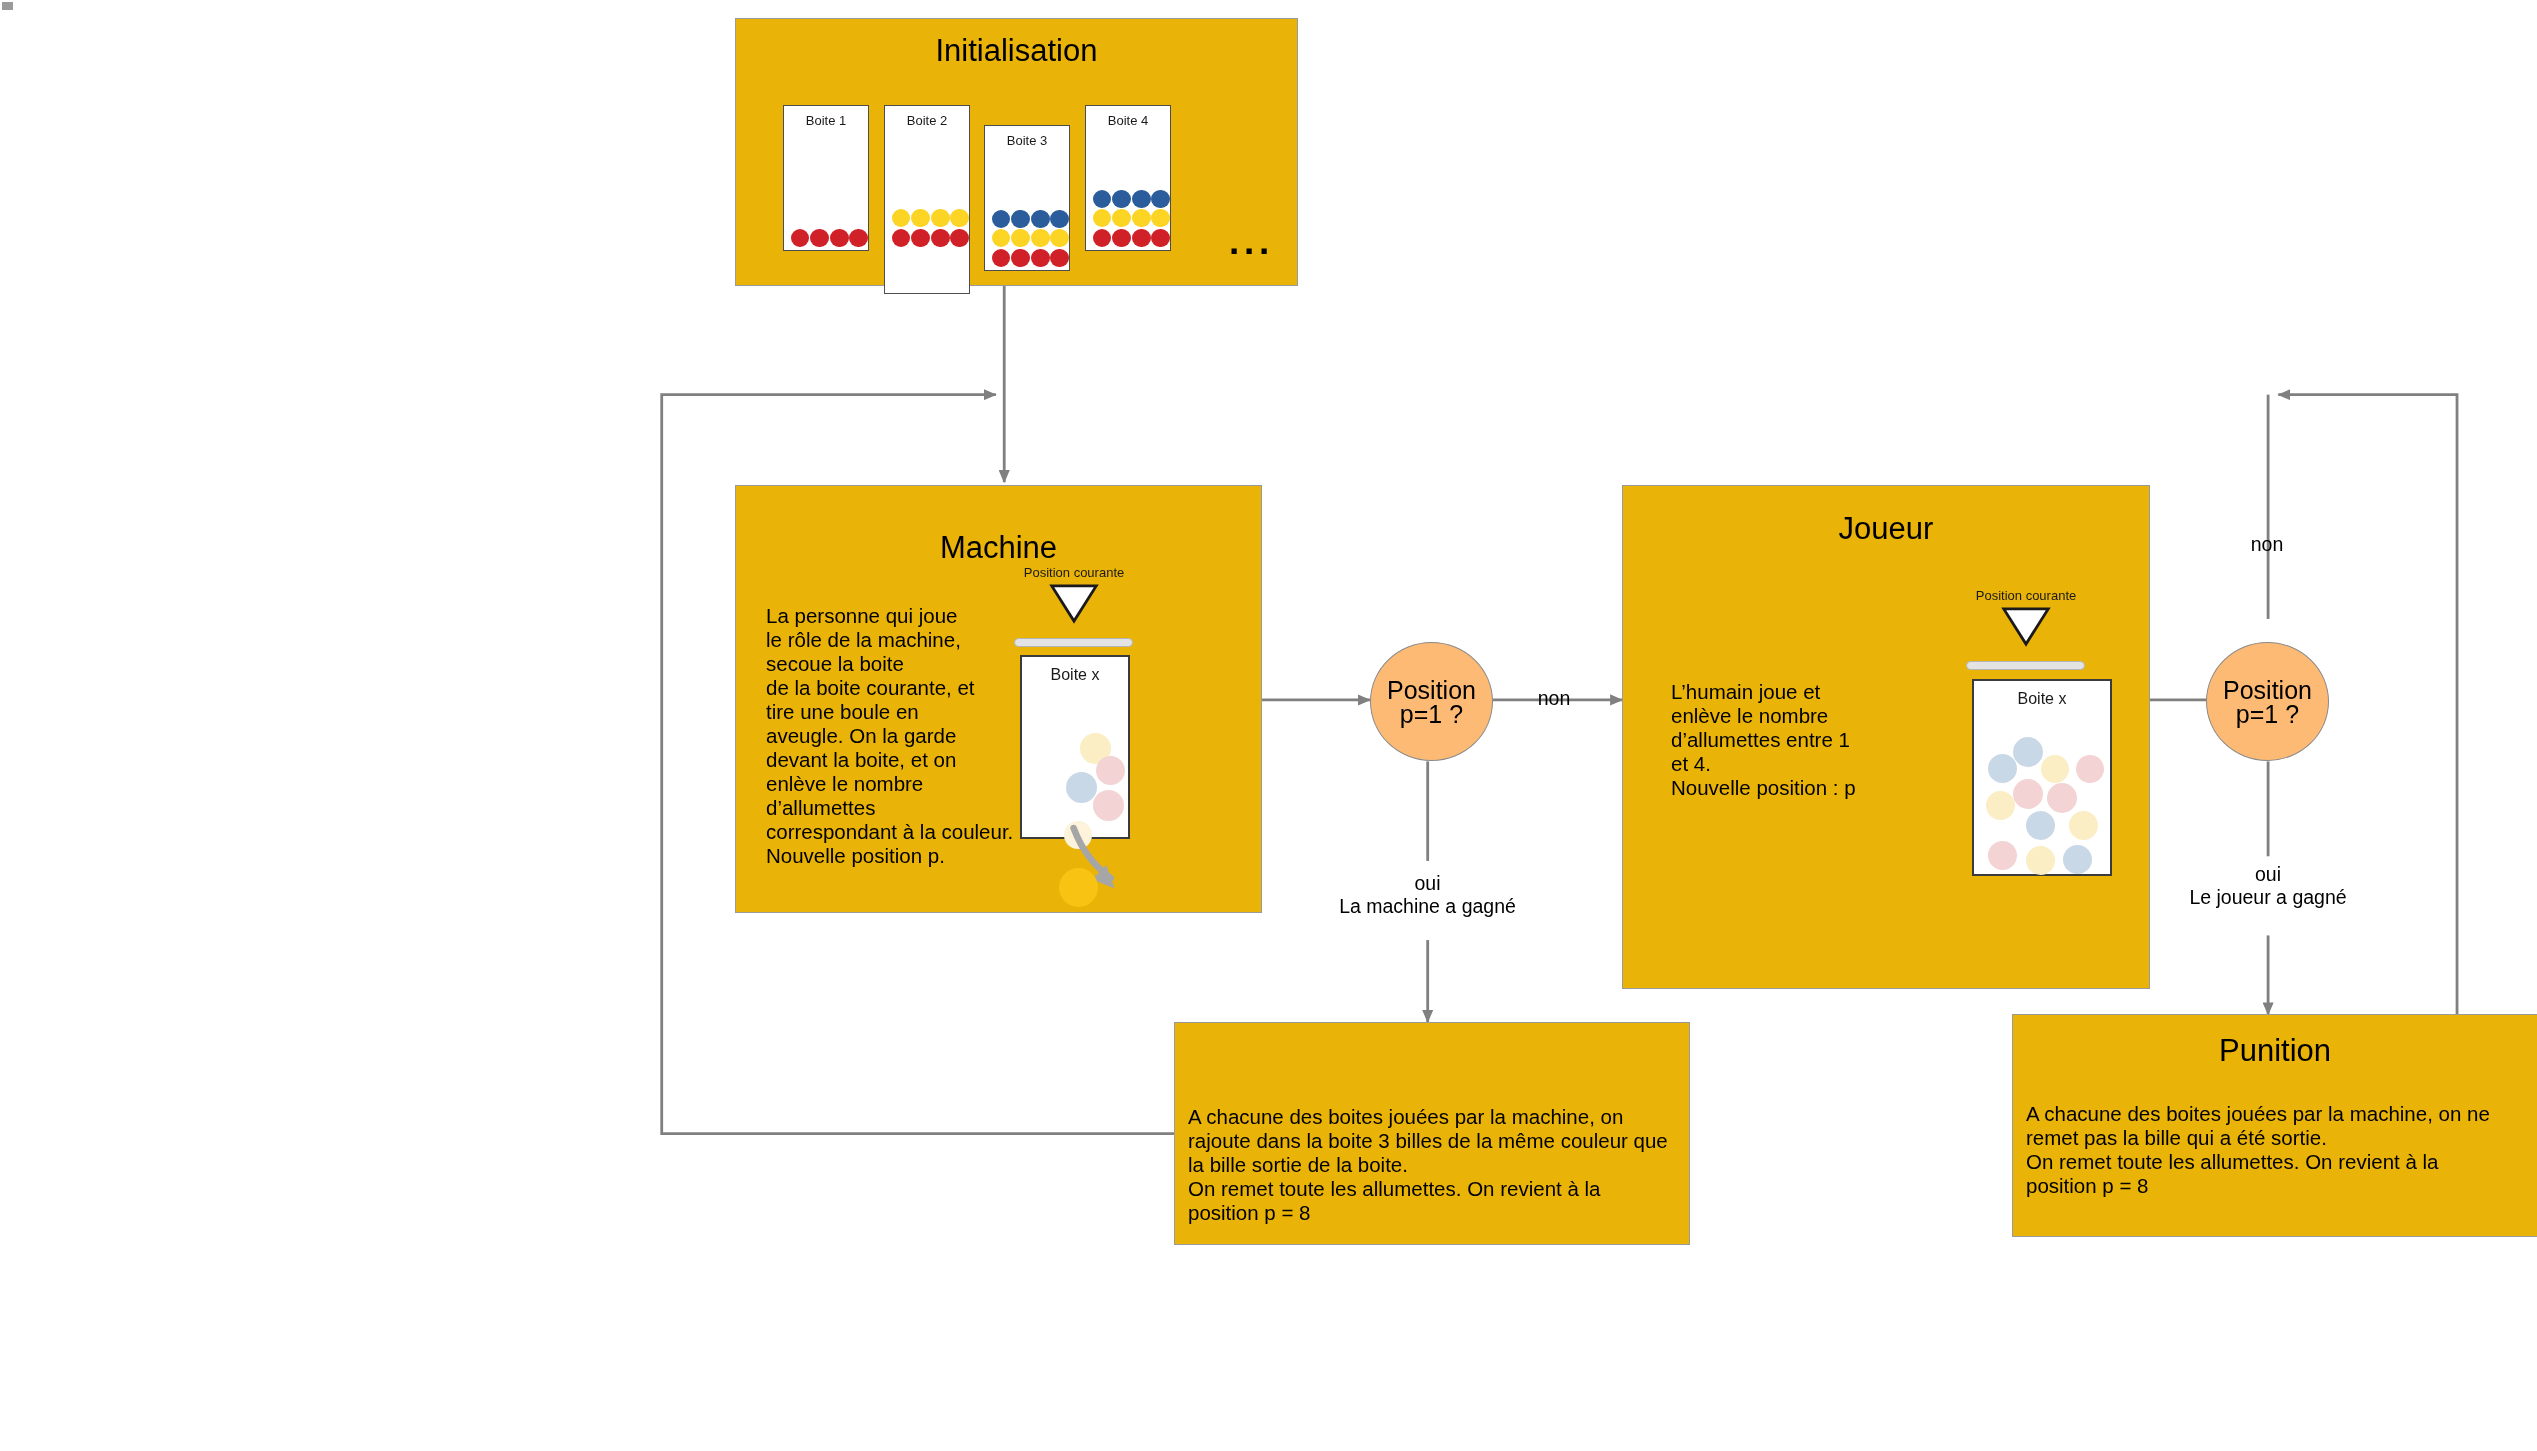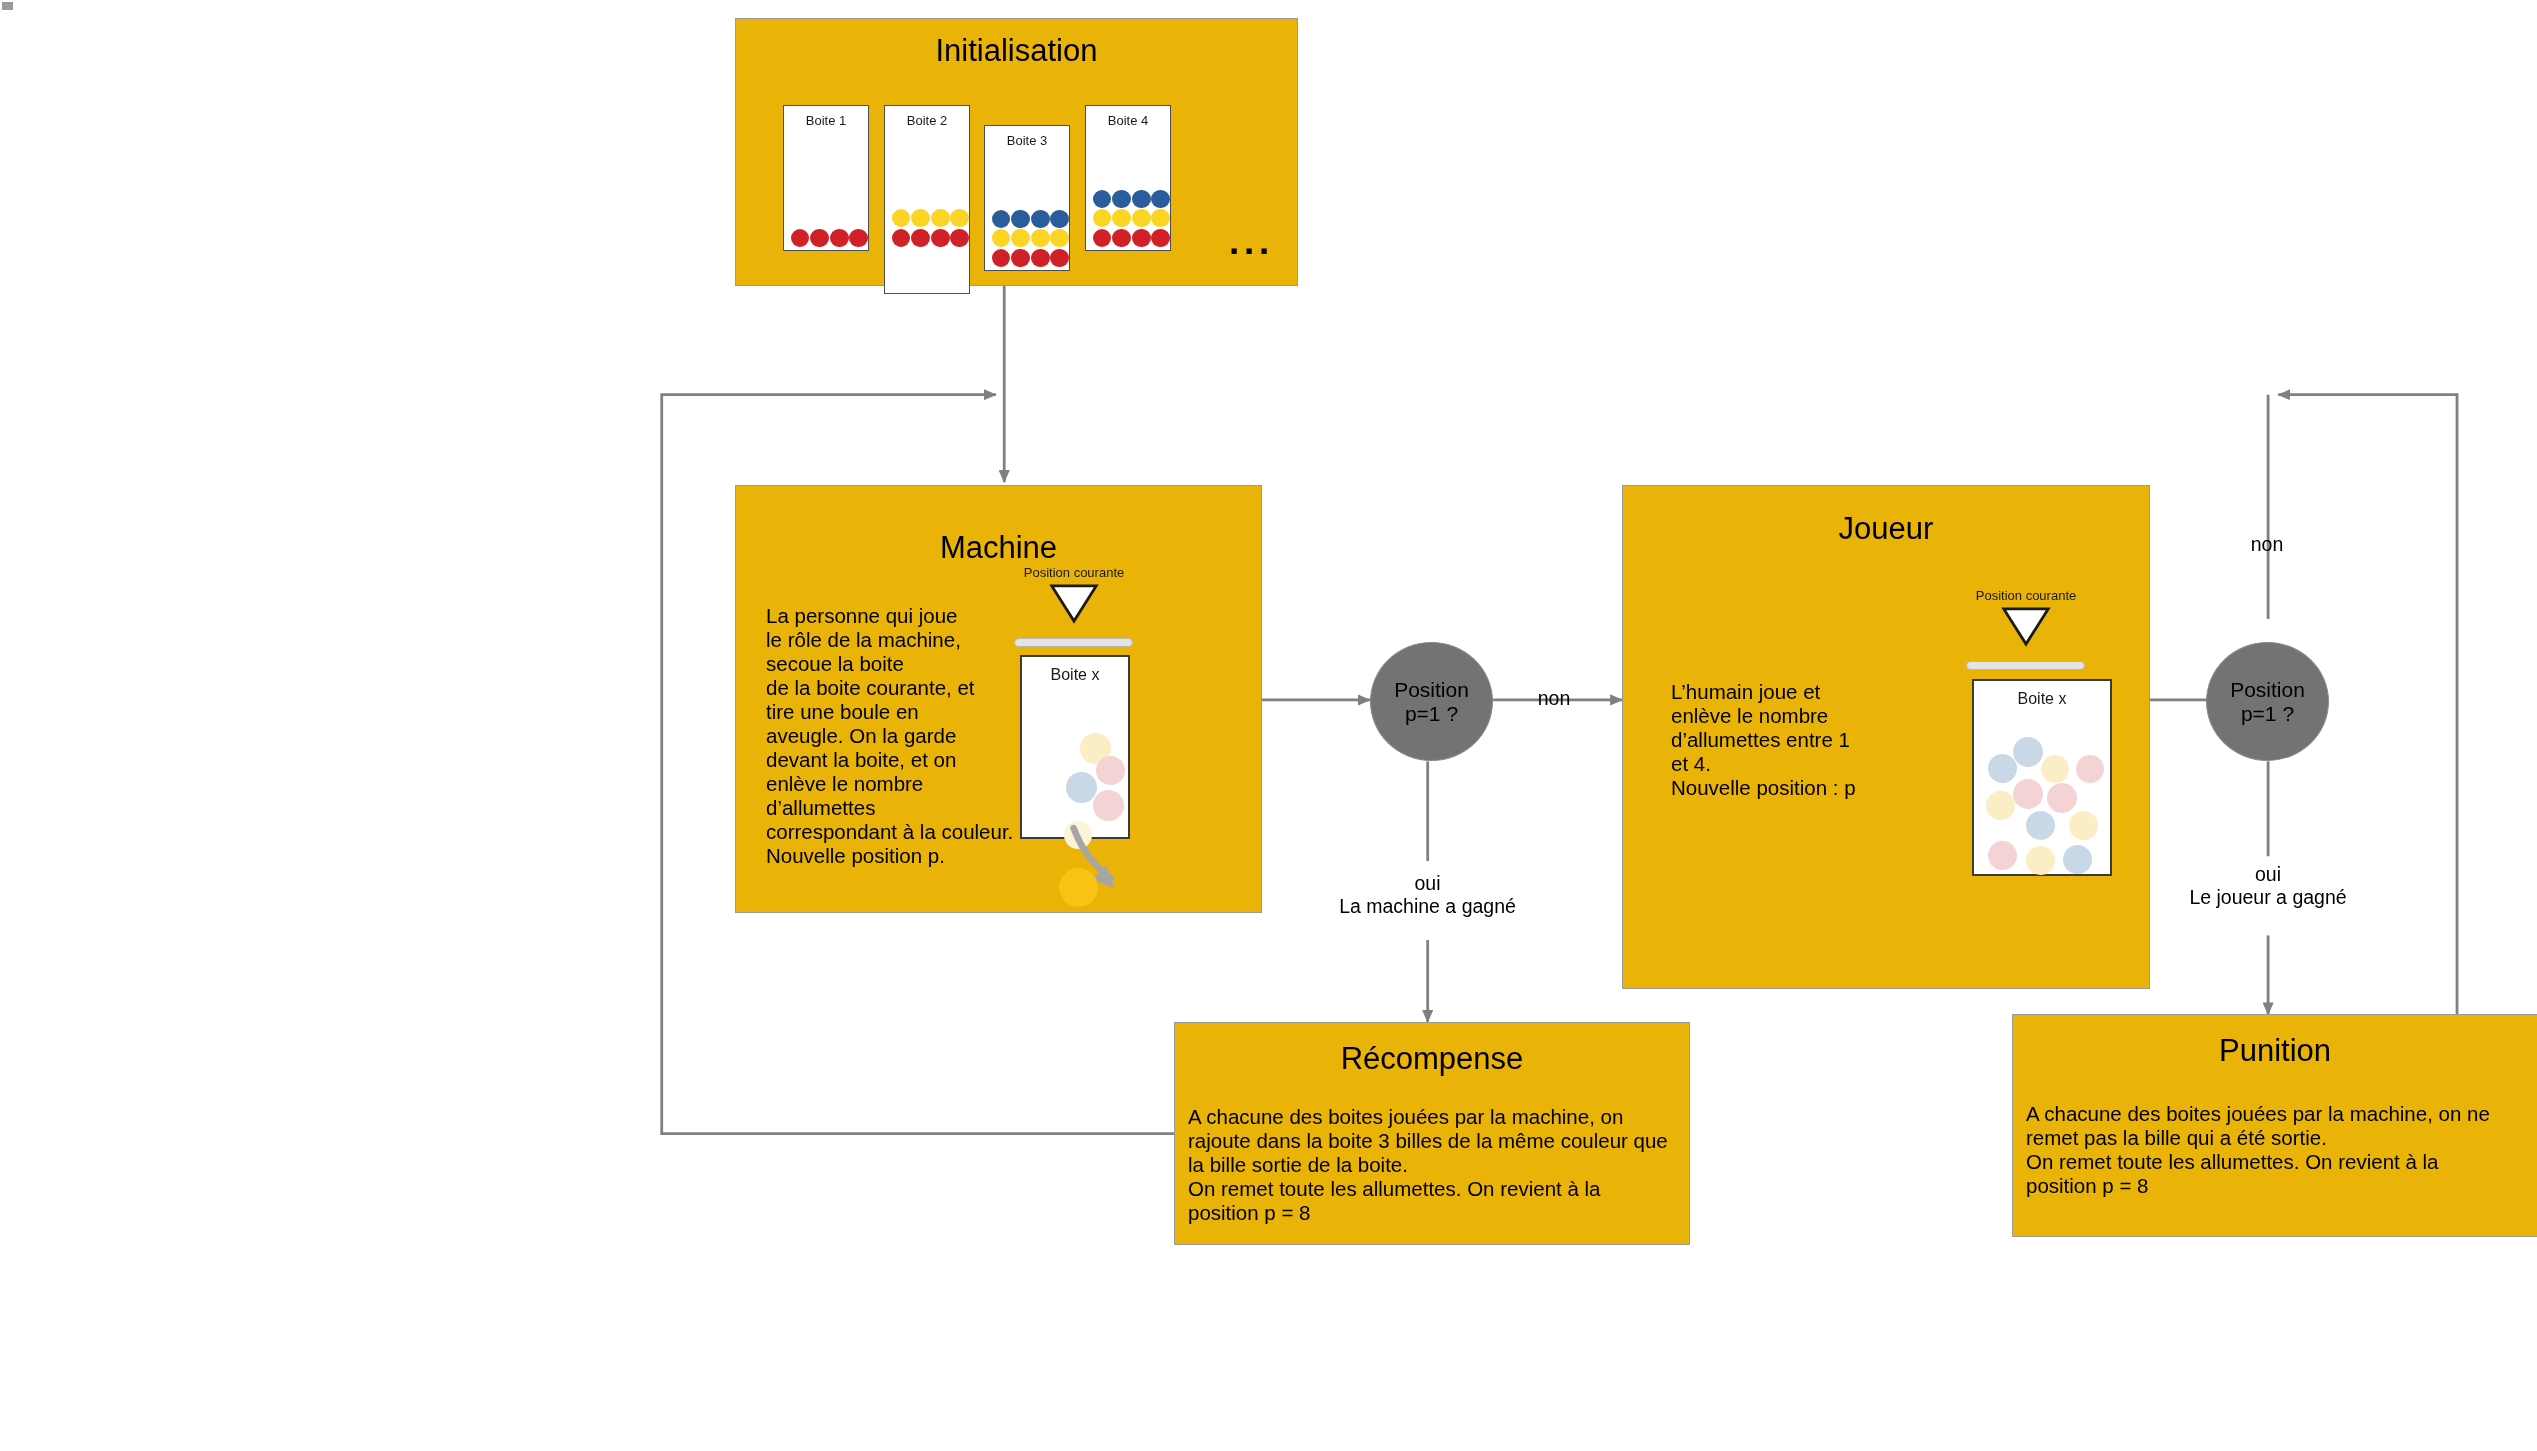--- a/index.html
+++ b/index.html
@@ -18,23 +18,23 @@
 
   .bodytext{position:absolute;font-size:20.5px;line-height:24px;color:#000;white-space:pre-line;}
 
   .posblock{position:absolute;}
   .poslabel{position:absolute;left:0;right:0;top:0;text-align:center;font-size:13px;color:#1a1a1a;}
   .tri{position:absolute;}
   .bar{position:absolute;height:9.3px;border-radius:5.6px;background:#e3e3e3;border:0.9px solid #b5b5b5;box-sizing:border-box;}
   .boitex{position:absolute;border:2.8px solid #3b3b3b;background:#fff;box-sizing:border-box;}
   .boitex .lbl{position:absolute;left:0;right:0;top:9.3px;text-align:center;font-size:16px;color:#1a1a1a;}
 
-  .decision{position:absolute;border:1.9px solid #8a8a8a;border-radius:50%;background:#737373;box-sizing:border-box;
+  .decision{position:absolute;border:1.9px solid #8a8a8a;border-radius:50%;background:#fdba74;box-sizing:border-box;
             display:flex;align-items:center;justify-content:center;text-align:center;
-            font-size:21px;line-height:24px;color:#000;}
+            font-size:25px;line-height:24px;color:#000;}
 
   .edgelabel{position:absolute;font-size:19.5px;line-height:23px;color:#000;text-align:center;white-space:pre-line;}
 
   .corner-artifact{position:absolute;left:1.9px;top:1.9px;width:11px;height:8.4px;background:#9a9a9a;}
 </style>
 </head>
 <body>
 
 <div class="canvas">
 
@@ -214,21 +214,20 @@
     <div>
       <div>Position</div>
       <div>p=1 ?</div>
     </div>
   </div>
   <div class="edgelabel" style="left:2230px;top:533px;width:74px;">non</div>
   <div class="edgelabel" style="left:2133px;top:863px;width:270px;">oui
 Le joueur a gagné</div>
 
   <div class="panel" style="left:1174px;top:1022px;width:516px;height:223px;">
-    <div class="panel-title" style="top:17px;">Récompense</div>
     <div class="bodytext" style="left:13px;top:82px;width:497px;">A chacune des boites jouées par la machine, on
 rajoute dans la boite 3 billes de la même couleur que
 la bille sortie de la boite.
 On remet toute les allumettes. On revient à la
 position p = 8</div>
   </div>
 
   <div class="panel" style="left:2012px;top:1014px;width:526px;height:223px;">
     <div class="panel-title" style="top:17px;">Punition</div>
     <div class="bodytext" style="left:13px;top:87px;width:507px;">A chacune des boites jouées par la machine, on ne

